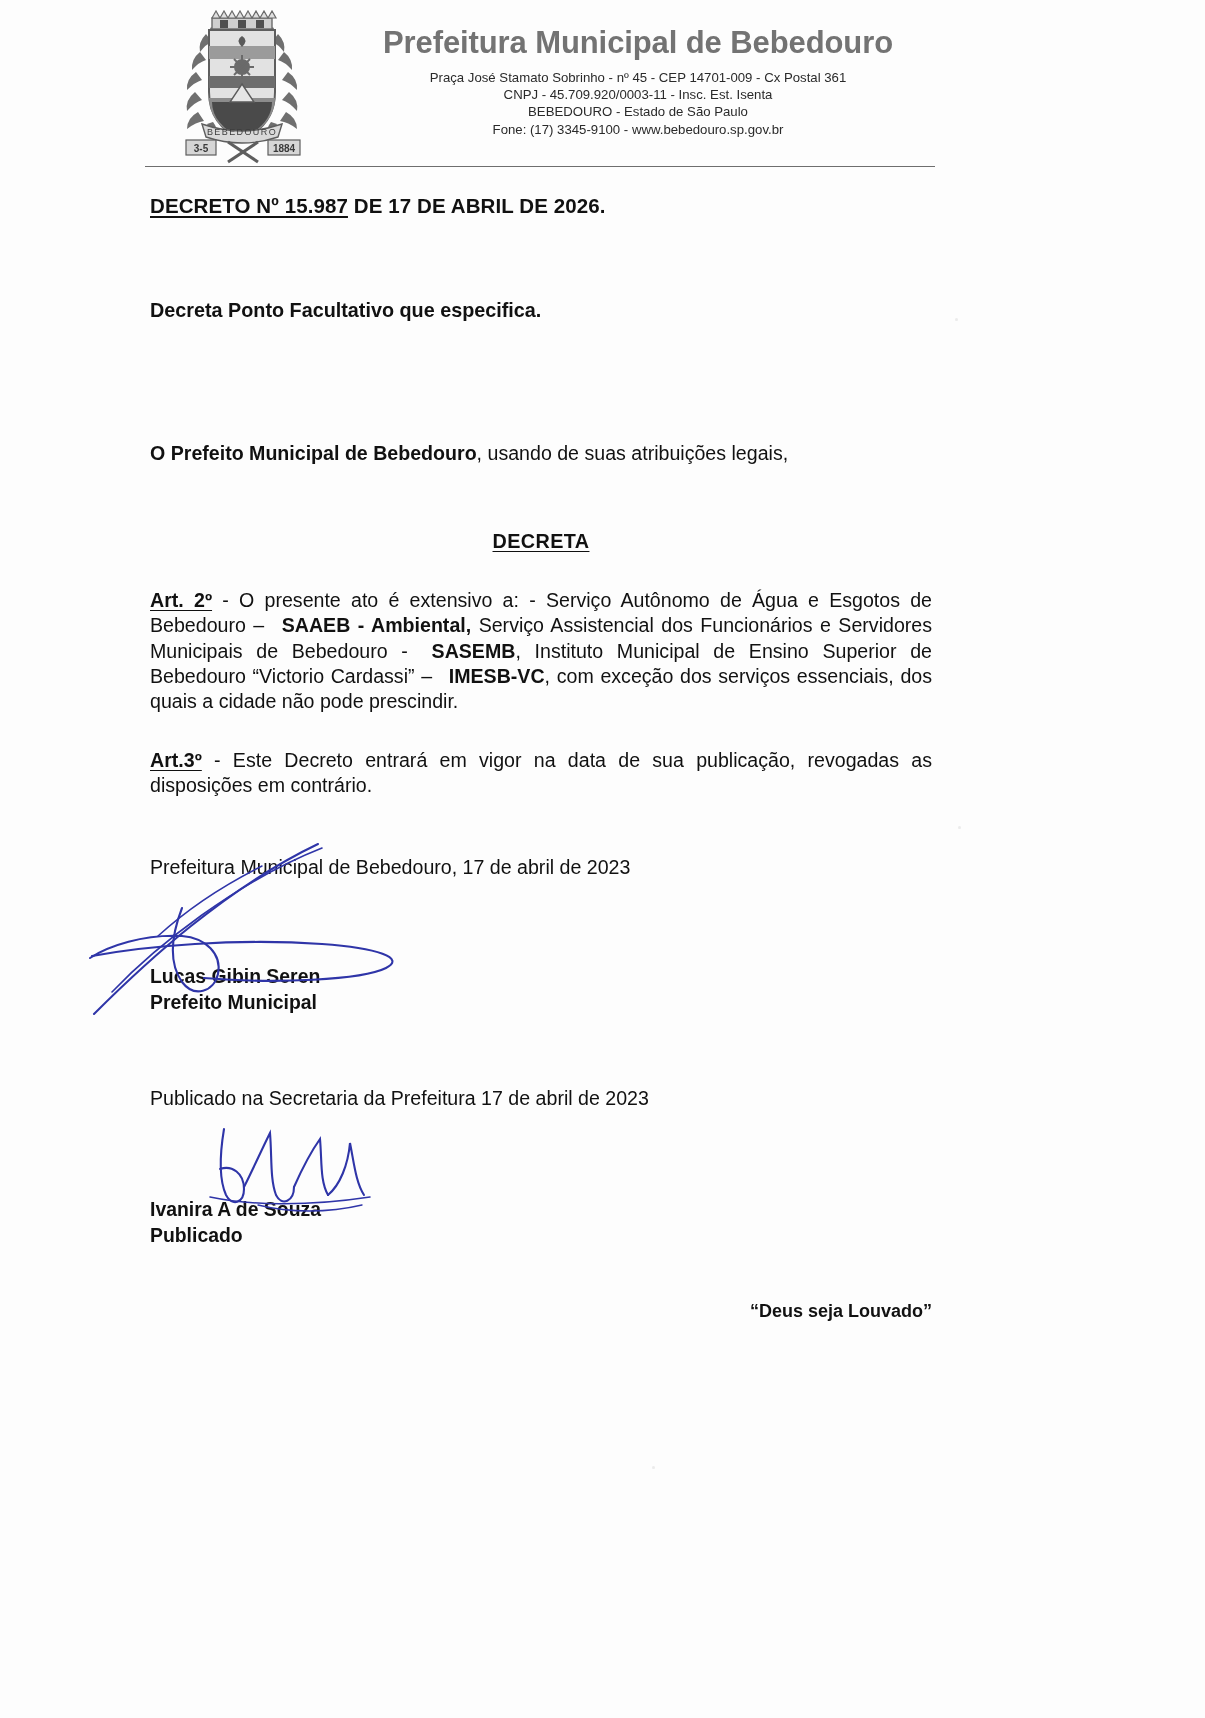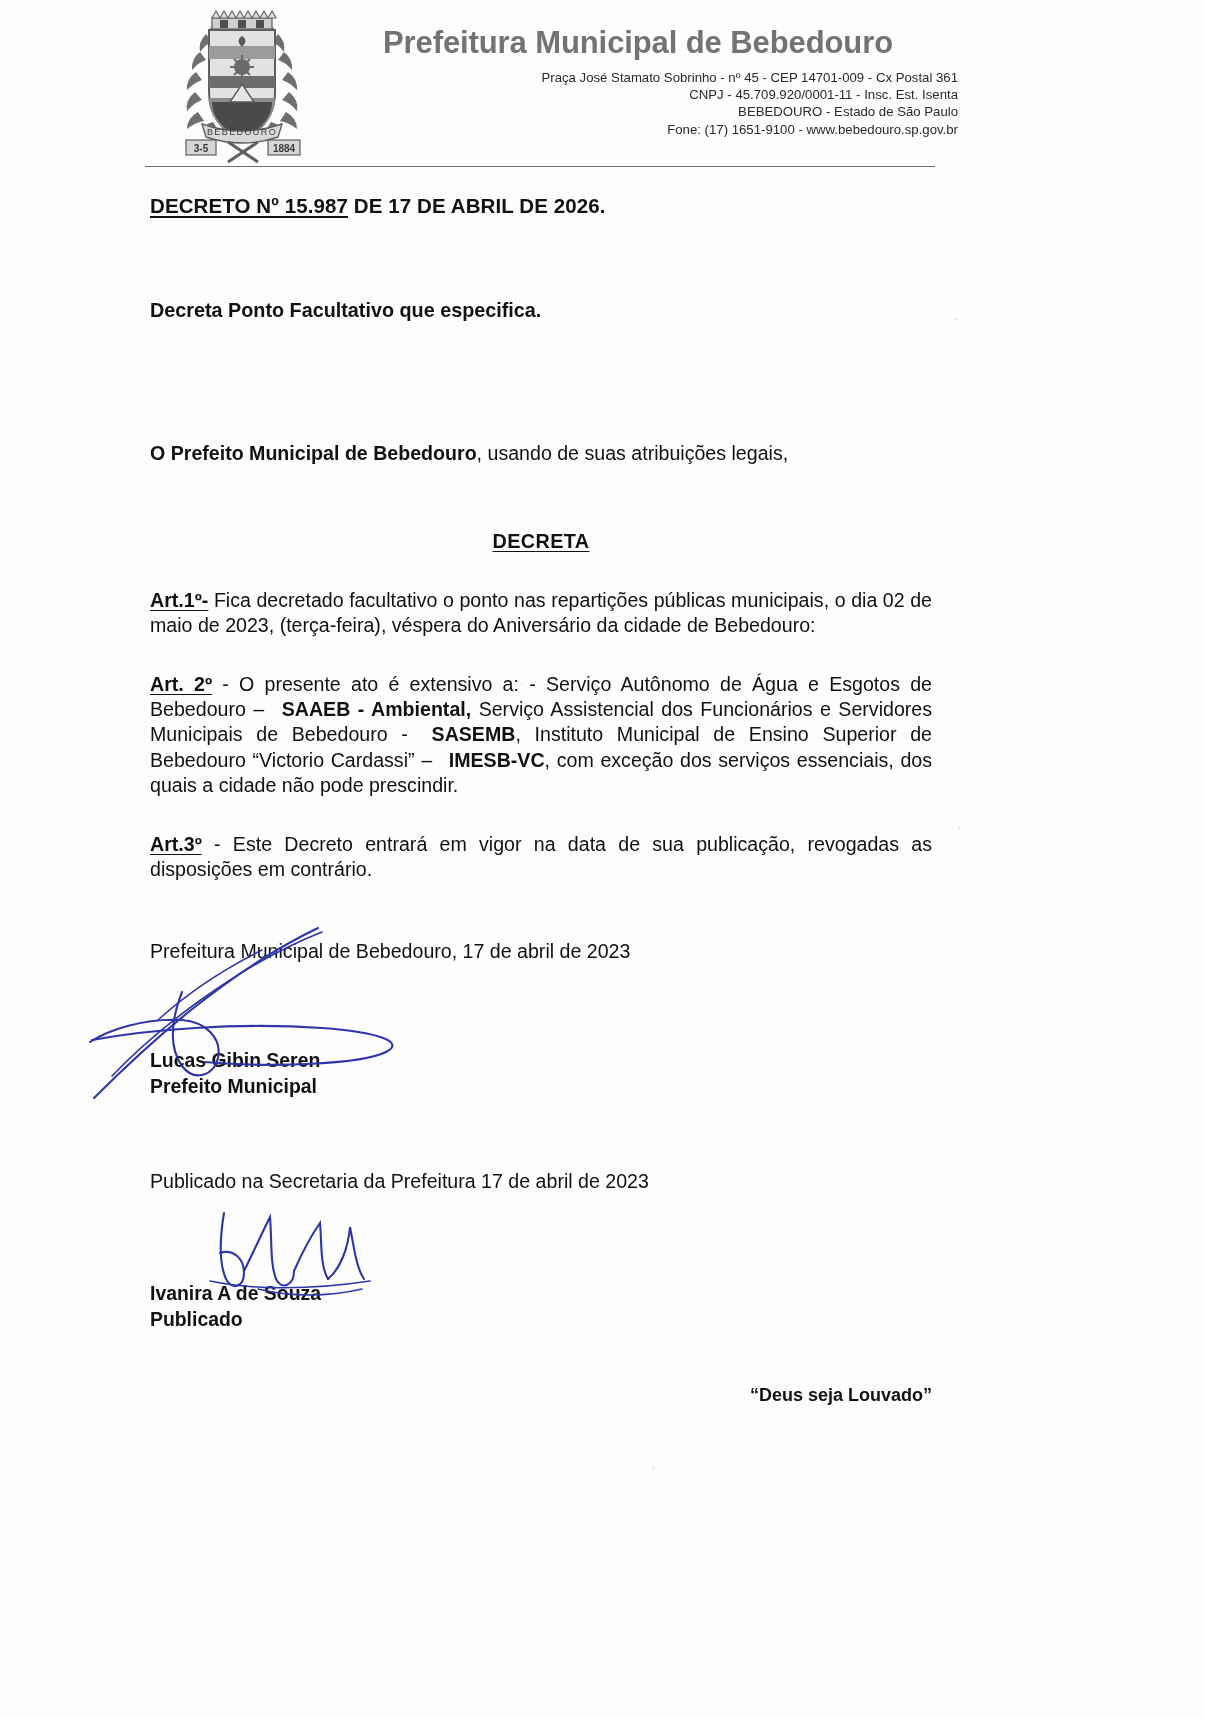--- a/index.html
+++ b/index.html
@@ -59,21 +59,21 @@
     white-space: nowrap;
   }
 
   .addr {
     margin-top: 9px;
     font-size: 13.2px;
     line-height: 1.30;
     color: #2a2a2a;
     font-family: "Liberation Sans", sans-serif;
   }
-  .addr div { white-space: nowrap; text-align: right; }
+  .addr div { white-space: nowrap; }
 
   .rule {
     position: absolute;
     left: 145px;
     top: 166px;
     width: 790px;
     height: 0;
     border-top: 1.3px solid #6e6e6e;
   }
 
@@ -263,40 +263,39 @@
         <text x="25" y="146" text-anchor="middle" font-family="'Liberation Sans', sans-serif" font-size="10" font-weight="bold" fill="#3a3a3a">3-5</text>
         <rect x="92" y="134" width="32" height="15" fill="#d6d6d6" stroke="#5e5e5e" stroke-width="1.2"></rect>
         <text x="108" y="146" text-anchor="middle" font-family="'Liberation Sans', sans-serif" font-size="10" font-weight="bold" fill="#3a3a3a">1884</text>
       </svg>
     </div>
 
     <div class="header-text">
       <div class="org-title">Prefeitura Municipal de Bebedouro</div>
       <div class="addr">
         <div>Praça José Stamato Sobrinho - nº 45 - CEP 14701-009 - Cx Postal 361</div>
-        <div>CNPJ - 45.709.920/0001-11 - Insc. Est. Isenta</div>
+        <div>CNPJ - 45.709.920/0003-11 - Insc. Est. Isenta</div>
         <div>BEBEDOURO - Estado de São Paulo</div>
-        <div>Fone: (17) 1651-9100  -  www.bebedouro.sp.gov.br</div>
+        <div>Fone: (17) 3345-9100  -  www.bebedouro.sp.gov.br</div>
       </div>
     </div>
 
     <div class="rule"></div>
   </div>
 
   <div class="content">
 
     <div class="decree-title"><span class="u">DECRETO Nº 15.987</span><span> DE 17 DE ABRIL DE 2026.</span></div>
 
     <div class="subtitle">Decreta Ponto Facultativo que especifica.</div>
 
     <div class="intro"><b>O Prefeito Municipal de Bebedouro</b><span>, usando de suas atribuições legais,</span></div>
 
     <div class="decreta"><span>DECRETA</span></div>
 
-    <p class="art"><span class="lead">Art.1º-</span><span> Fica decretado facultativo o ponto nas repartições públicas municipais, o dia 02 de maio de 2023, (terça-feira), véspera do Aniversário da cidade de Bebedouro:</span></p>
 
     <p class="art"><span class="lead">Art. 2º</span><span> - O presente ato é extensivo a: - Serviço Autônomo de Água e Esgotos de Bebedouro – </span><b>SAAEB - Ambiental,</b><span> Serviço Assistencial dos Funcionários e Servidores Municipais de Bebedouro - </span><b>SASEMB</b><span>, Instituto Municipal de Ensino Superior de Bebedouro “Victorio Cardassi” – </span><b>IMESB-VC</b><span>, com exceção dos serviços essenciais, dos quais a cidade não pode prescindir.</span></p>
 
     <p class="art"><span class="lead">Art.3º</span><span> - Este Decreto entrará em vigor na data de sua publicação, revogadas as disposições em contrário.</span></p>
 
     <div class="closing-place">Prefeitura Municipal de Bebedouro, 17 de abril de 2023</div>
 
     <div class="sig-block-1">
       <div class="ink" id="sig-prefeito">
         <svg viewBox="0 0 420 180" width="420" height="180" aria-hidden="true">

